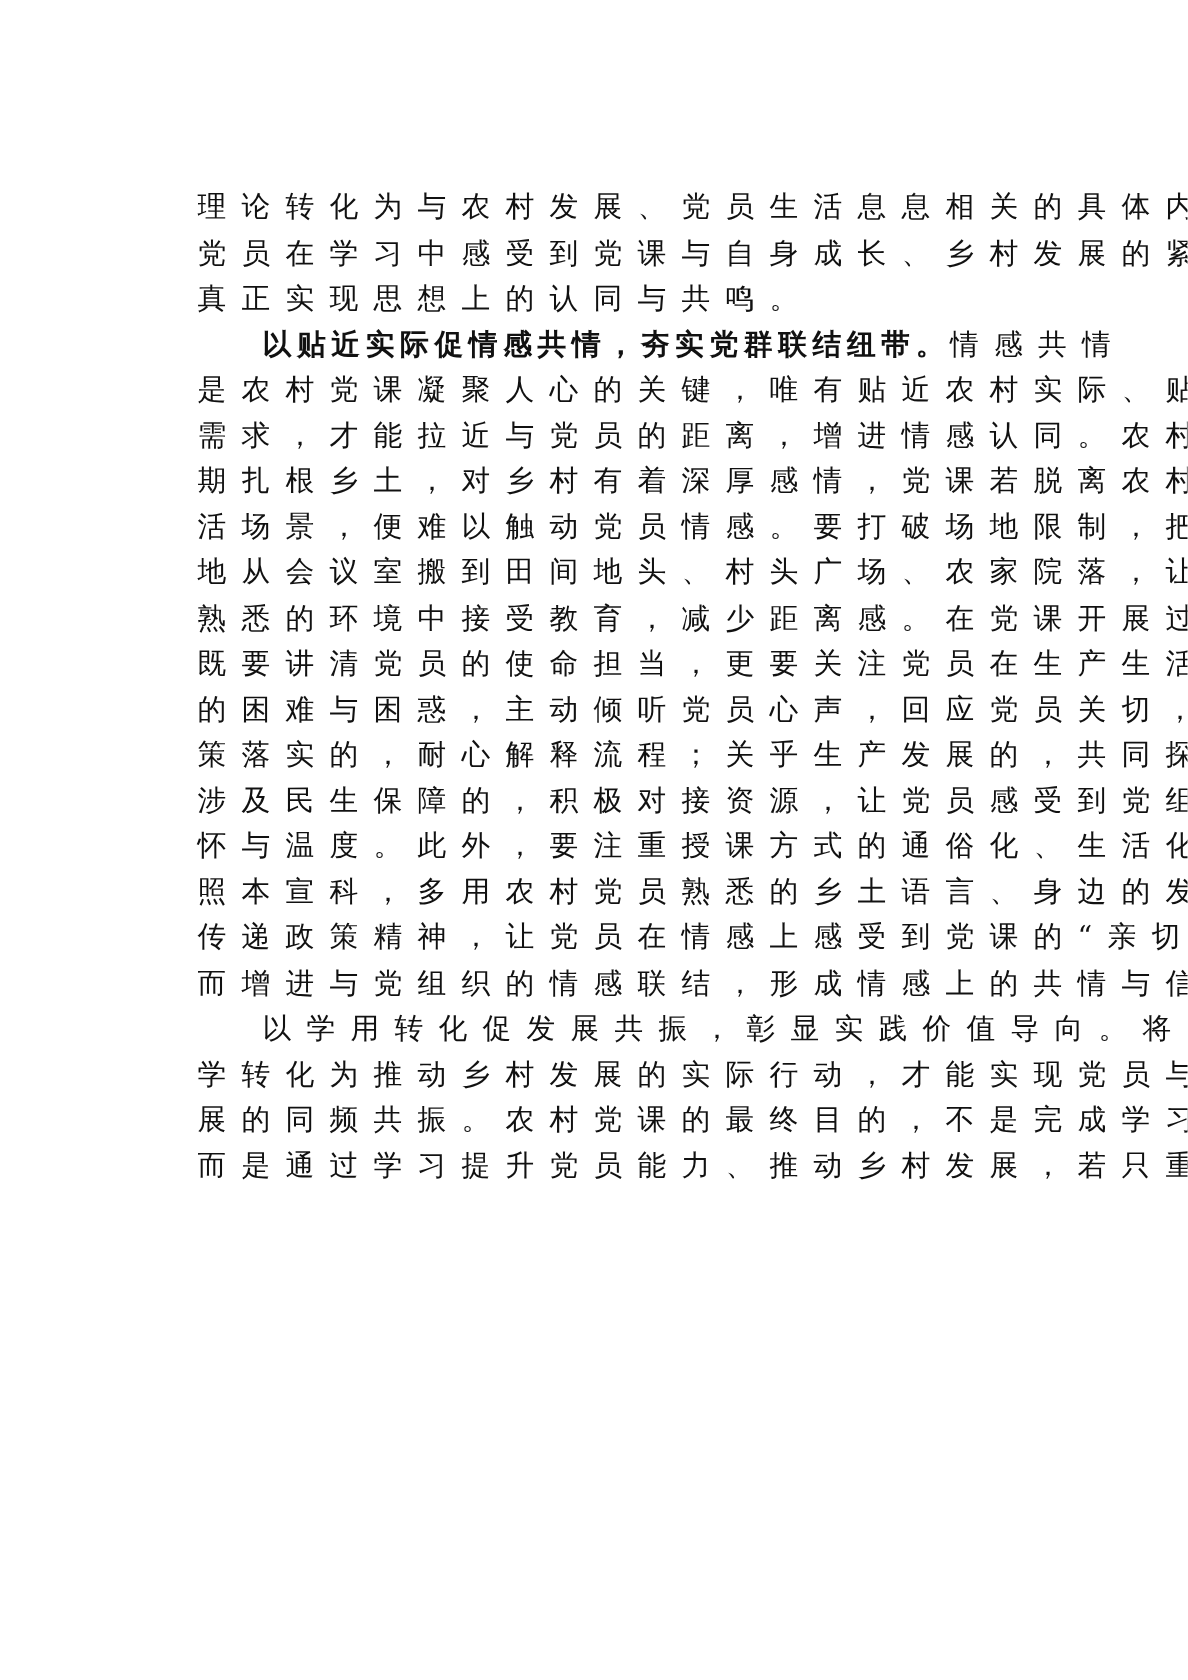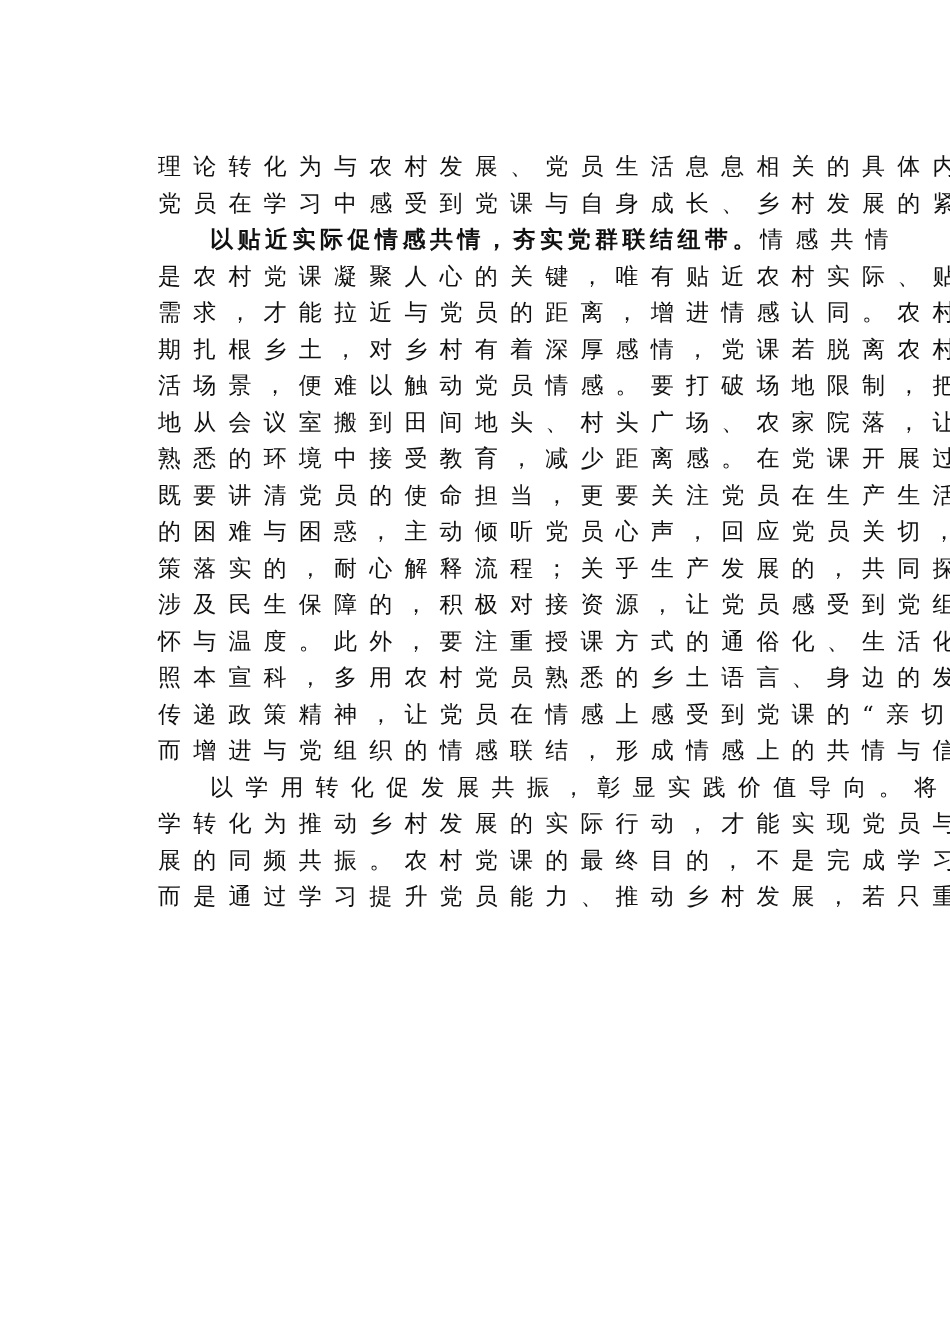--- a/index.html
+++ b/index.html
@@ -26,20 +26,21 @@
     .para + .para { margin-top: 0; }
   </style>
 </head>
 <body>
 
 <div class="page">
 
   <div class="para">
     <div class="line">理论转化为与农村发展、党员生活息息相关的具体内容，让</div>
     <div class="line">党员在学习中感受到党课与自身成长、乡村发展的紧密联系，</div>
+    <div class="line">真正实现思想上的认同与共鸣。</div>
   </div>
 
   <div class="para">
     <div class="line indent"><span class="bold">以贴近实际促情感共情，夯实党群联结纽带。</span><span>情感共情</span></div>
     <div class="line">是农村党课凝聚人心的关键，唯有贴近农村实际、贴近党员</div>
     <div class="line">需求，才能拉近与党员的距离，增进情感认同。农村党员长</div>
     <div class="line">期扎根乡土，对乡村有着深厚感情，党课若脱离农村生产生</div>
     <div class="line">活场景，便难以触动党员情感。要打破场地限制，把党课阵</div>
     <div class="line">地从会议室搬到田间地头、村头广场、农家院落，让党员在</div>
     <div class="line">熟悉的环境中接受教育，减少距离感。在党课开展过程中，</div>

